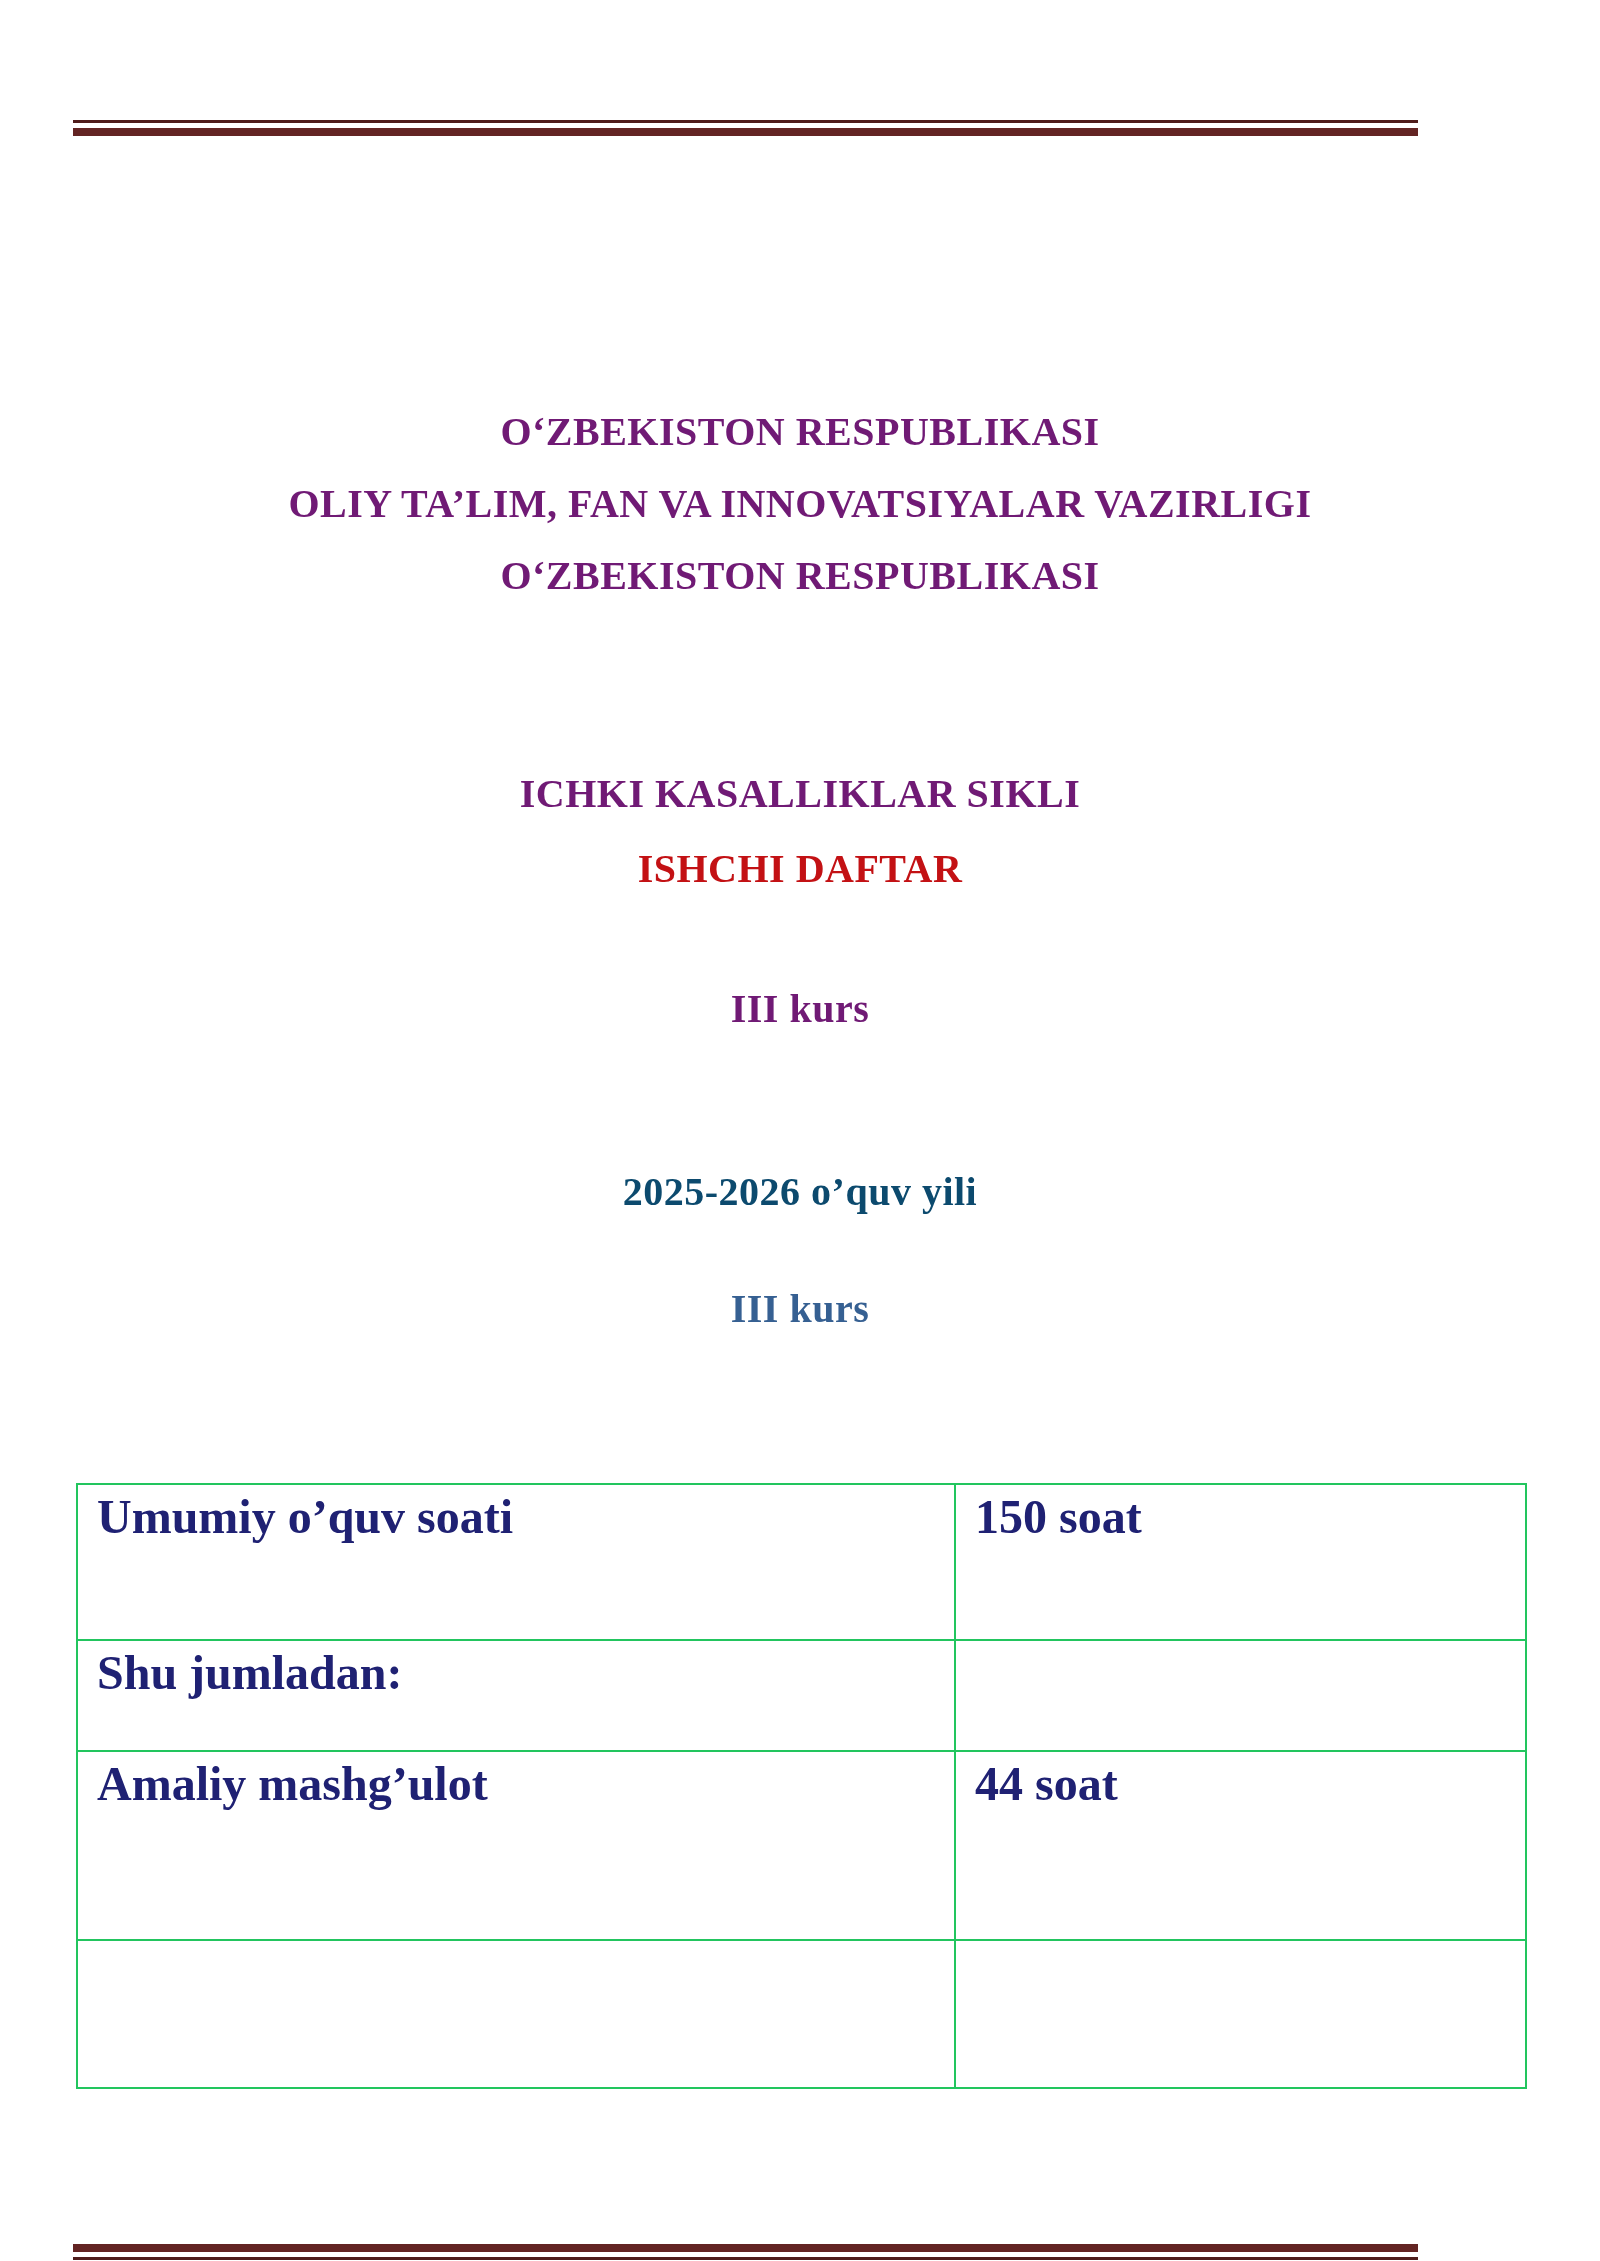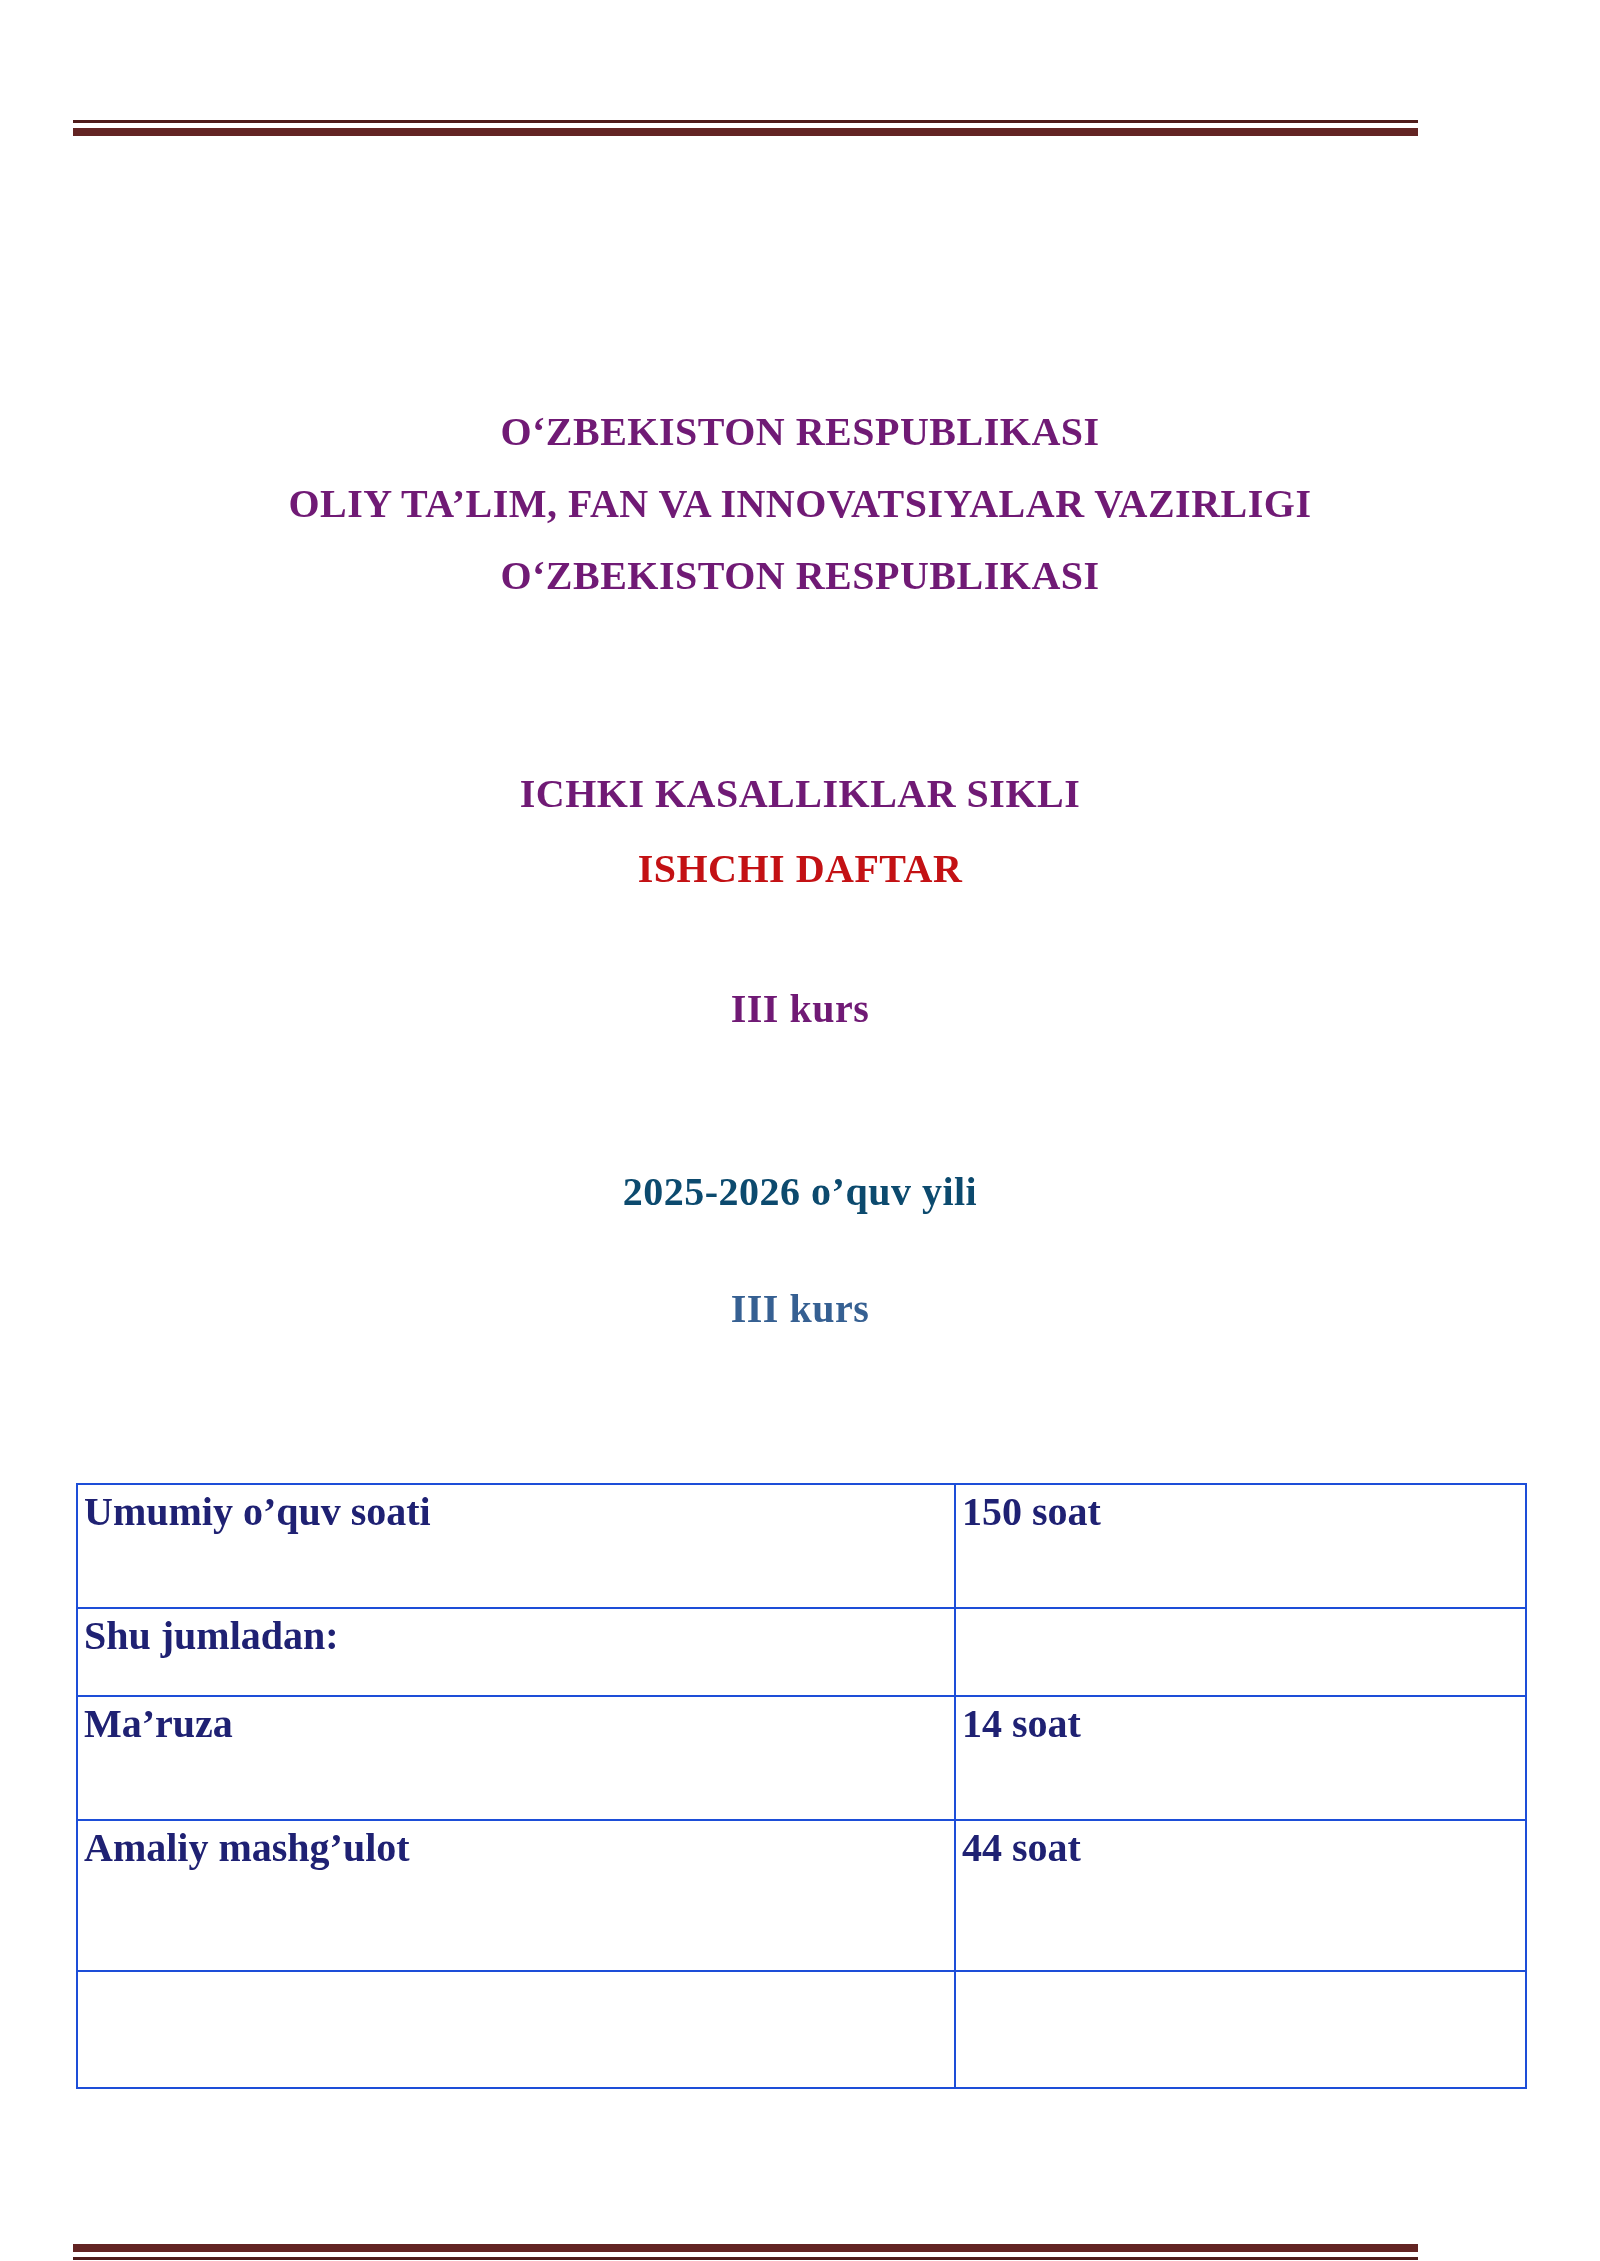--- a/index.html
+++ b/index.html
@@ -43,25 +43,25 @@
   .year{top:1172px;color:#0c4a6e;}
   .kurs2{top:1289px;color:#366092;}
 
   table.hours{
     position:absolute;left:76px;top:1483px;
     width:1449px;height:606px;
     border-collapse:collapse;
     table-layout:fixed;
   }
   table.hours td{
-    border:2px solid #1d4ed8;
+    border:2px solid #22c55e;
     vertical-align:top;
-    padding:4px 4px 0 6px;
+    padding:4px 4px 0 19px;
     font-weight:bold;
-    font-size:40px;line-height:1.15;
+    font-size:48px;line-height:1.15;
     color:#1f2173;
     overflow:hidden;
   }
   col.c1{width:878px;}
   col.c2{width:571px;}
   tr.r1{height:109px;}
   tr.r2{height:77px;}
   tr.r3{height:109px;}
   tr.r4{height:132px;}
   tr.r5{height:103px;}
@@ -94,24 +94,20 @@
       </colgroup>
     <tbody>
         <tr class="r1">
       <td>Umumiy o’quv soati</td>
       <td>150 soat</td>
     </tr>
     <tr class="r2">
       <td>Shu jumladan:</td>
       <td></td>
     </tr>
-    <tr class="r3">
-      <td>Ma’ruza</td>
-      <td class="slate">14 soat</td>
-    </tr>
     <tr class="r4">
       <td class="pad-mid">Amaliy mashg’ulot</td>
       <td class="pad-sm">44 soat</td>
     </tr>
     <tr class="r5">
       <td></td>
       <td></td>
     </tr>
   </tbody>
     </table>

